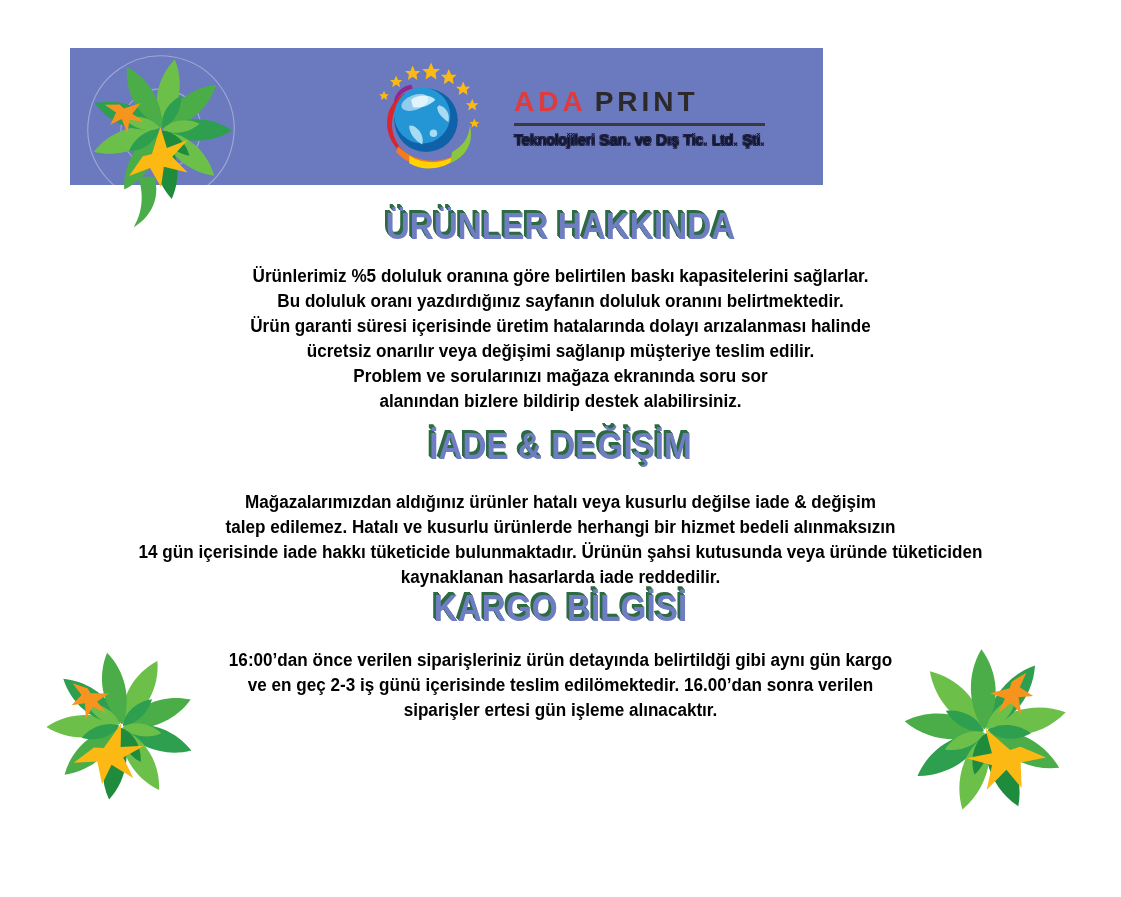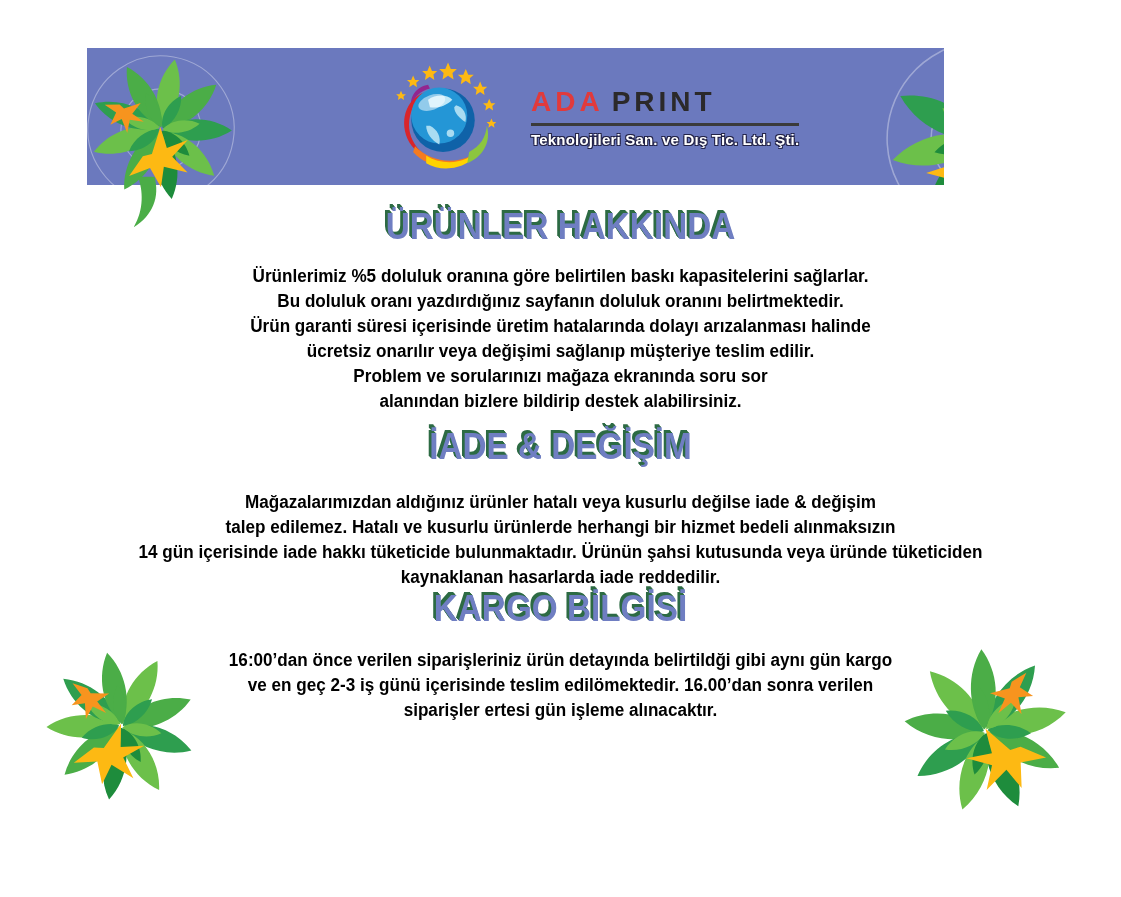--- a/index.html
+++ b/index.html
@@ -6,37 +6,37 @@
     --banner:#6B79BE;
     --heading-fill:#6F7EC2;
     --heading-outline:#2D6B44;
     --brand-red:#E13A3B;
     --brand-dark:#2B292A;
   }
   *{margin:0;padding:0;box-sizing:border-box;}
   body{background:#e8e8e8;font-family:"Liberation Sans",sans-serif;}
   #page{position:relative;width:1121px;height:897px;background:#ffffff;overflow:hidden;margin:0 auto;}
 
-  .banner{position:absolute;left:70px;top:48px;width:857px;height:137px;
-          background:var(--banner);overflow:hidden;margin-left:17px;}
+  .banner{position:absolute;left:70px;top:48px;width:753px;height:137px;
+          background:var(--banner);overflow:hidden;}
 
   .orn{position:absolute;pointer-events:none;}
   #orn-header-left{left:84px;top:52px;width:154px;height:154px;transform:rotate(10deg);}
   #orn-tail{left:126px;top:176px;width:44px;height:54px;transform:rotate(14deg);}
   #orn-header-right{left:795px;top:-12px;width:205px;height:205px;transform:scaleX(-1) rotate(-18deg);}
   #orn-bottom-left{left:40px;top:645px;width:162px;height:162px;transform:rotate(28deg);}
   #orn-bottom-right{left:897px;top:642px;width:178px;height:178px;transform:scaleX(-1) rotate(42deg);}
 
   .logo{position:absolute;left:300px;top:4px;display:flex;align-items:flex-start;}
   .globe-svg{width:140px;height:128px;flex:0 0 auto;}
   .brand-block{margin-left:4px;margin-top:34px;}
   .brand-line{font-size:28px;font-weight:bold;letter-spacing:4px;color:var(--brand-dark);
               border-bottom:3px solid #3a3a3a;padding-bottom:5px;white-space:nowrap;}
   .brand-line .ada{color:var(--brand-red);margin-right:8px;}
-  .brand-sub{margin-top:5px;font-size:15px;font-weight:bold;color:#ffffff;letter-spacing:.2px;
+  .brand-sub{margin-top:5px;font-size:15px;font-weight:normal;color:#0f172a;letter-spacing:.2px;
              white-space:nowrap;
              text-shadow:1px 1px 0 #232347,-1px 1px 0 #232347,1px -1px 0 #232347,-1px -1px 0 #232347;}
 
   .section-title{position:absolute;left:0;width:1121px;text-align:center;
                  font-size:37px;font-weight:bold;letter-spacing:0;
                  color:var(--heading-fill);transform:scaleX(.9);
                  text-shadow:-1px -1px 0 var(--heading-outline),
                              -2px -2px 0 var(--heading-outline),
                              -3px -3px 0 var(--heading-outline);}
   #title-1{top:206px}

